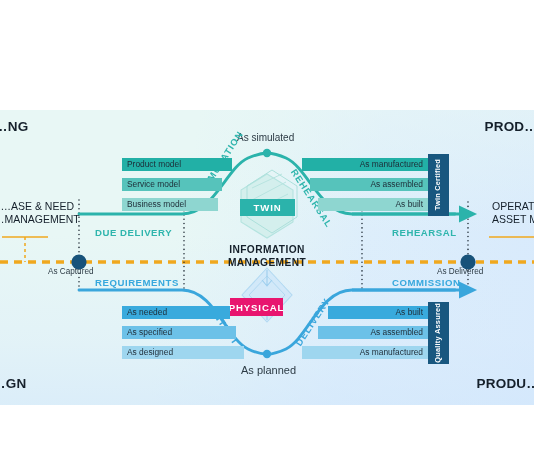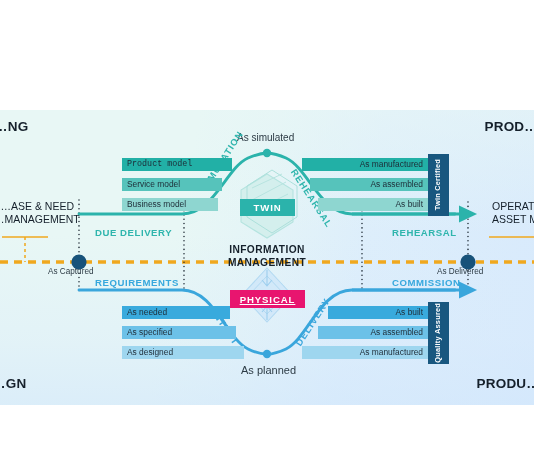--- a/index.html
+++ b/index.html
@@ -174,28 +174,28 @@
     <div class="flowlabel teal" style="left:392px;top:117px;">REHEARSAL</div>
     <div class="flowlabel blue" style="left:95px;top:167px;">REQUIREMENTS</div>
     <div class="flowlabel blue" style="left:392px;top:167px;">COMMISSION</div>
 
     <div class="arcword teal" style="left:204px;top:74px;transform:rotate(-57deg);transform-origin:0 50%;">SIMULATION</div>
     <div class="arcword teal" style="left:293px;top:55px;transform:rotate(57deg);transform-origin:0 50%;">REHEARSAL</div>
     <div class="arcword blue" style="left:214px;top:196px;transform:rotate(56deg);transform-origin:0 50%;">INTENT</div>
     <div class="arcword blue" style="left:298px;top:230px;transform:rotate(-57deg);transform-origin:0 50%;">DELIVERY</div>
 
     <div class="badge twin" style="left:240px;top:89px;width:55px;height:17px;">TWIN</div>
-    <div class="badge physical" style="left:230px;top:180px;width:75px;height:18px;text-decoration:underline;">PHYSICAL</div>
+    <div class="badge physical" style="left:230px;top:188px;width:53px;height:18px;">PHYSICAL</div>
 
     <div class="infomgmt" style="left:197px;top:134px;width:140px;">
       <div>INFORMATION</div>
       <div>MANAGEMENT</div>
     </div>
 
-    <div class="bar lft" style="left:122px;top:48px;width:110px;background:#22b0a6;font-family:Liberation Mono, monospace;">
+    <div class="bar lft" style="left:122px;top:48px;width:110px;background:#22b0a6;">
       <span>Product model</span>
     </div>
     <div class="bar lft" style="left:122px;top:68px;width:100px;background:#56c3bb;">
       <span>Service model</span>
     </div>
     <div class="bar lft" style="left:122px;top:88px;width:96px;background:#8ed6d0;text-align:right;">
       <span>Business model</span>
     </div>
 
     <div class="bar rgt" style="left:302px;top:48px;width:126px;background:#22b0a6;">

